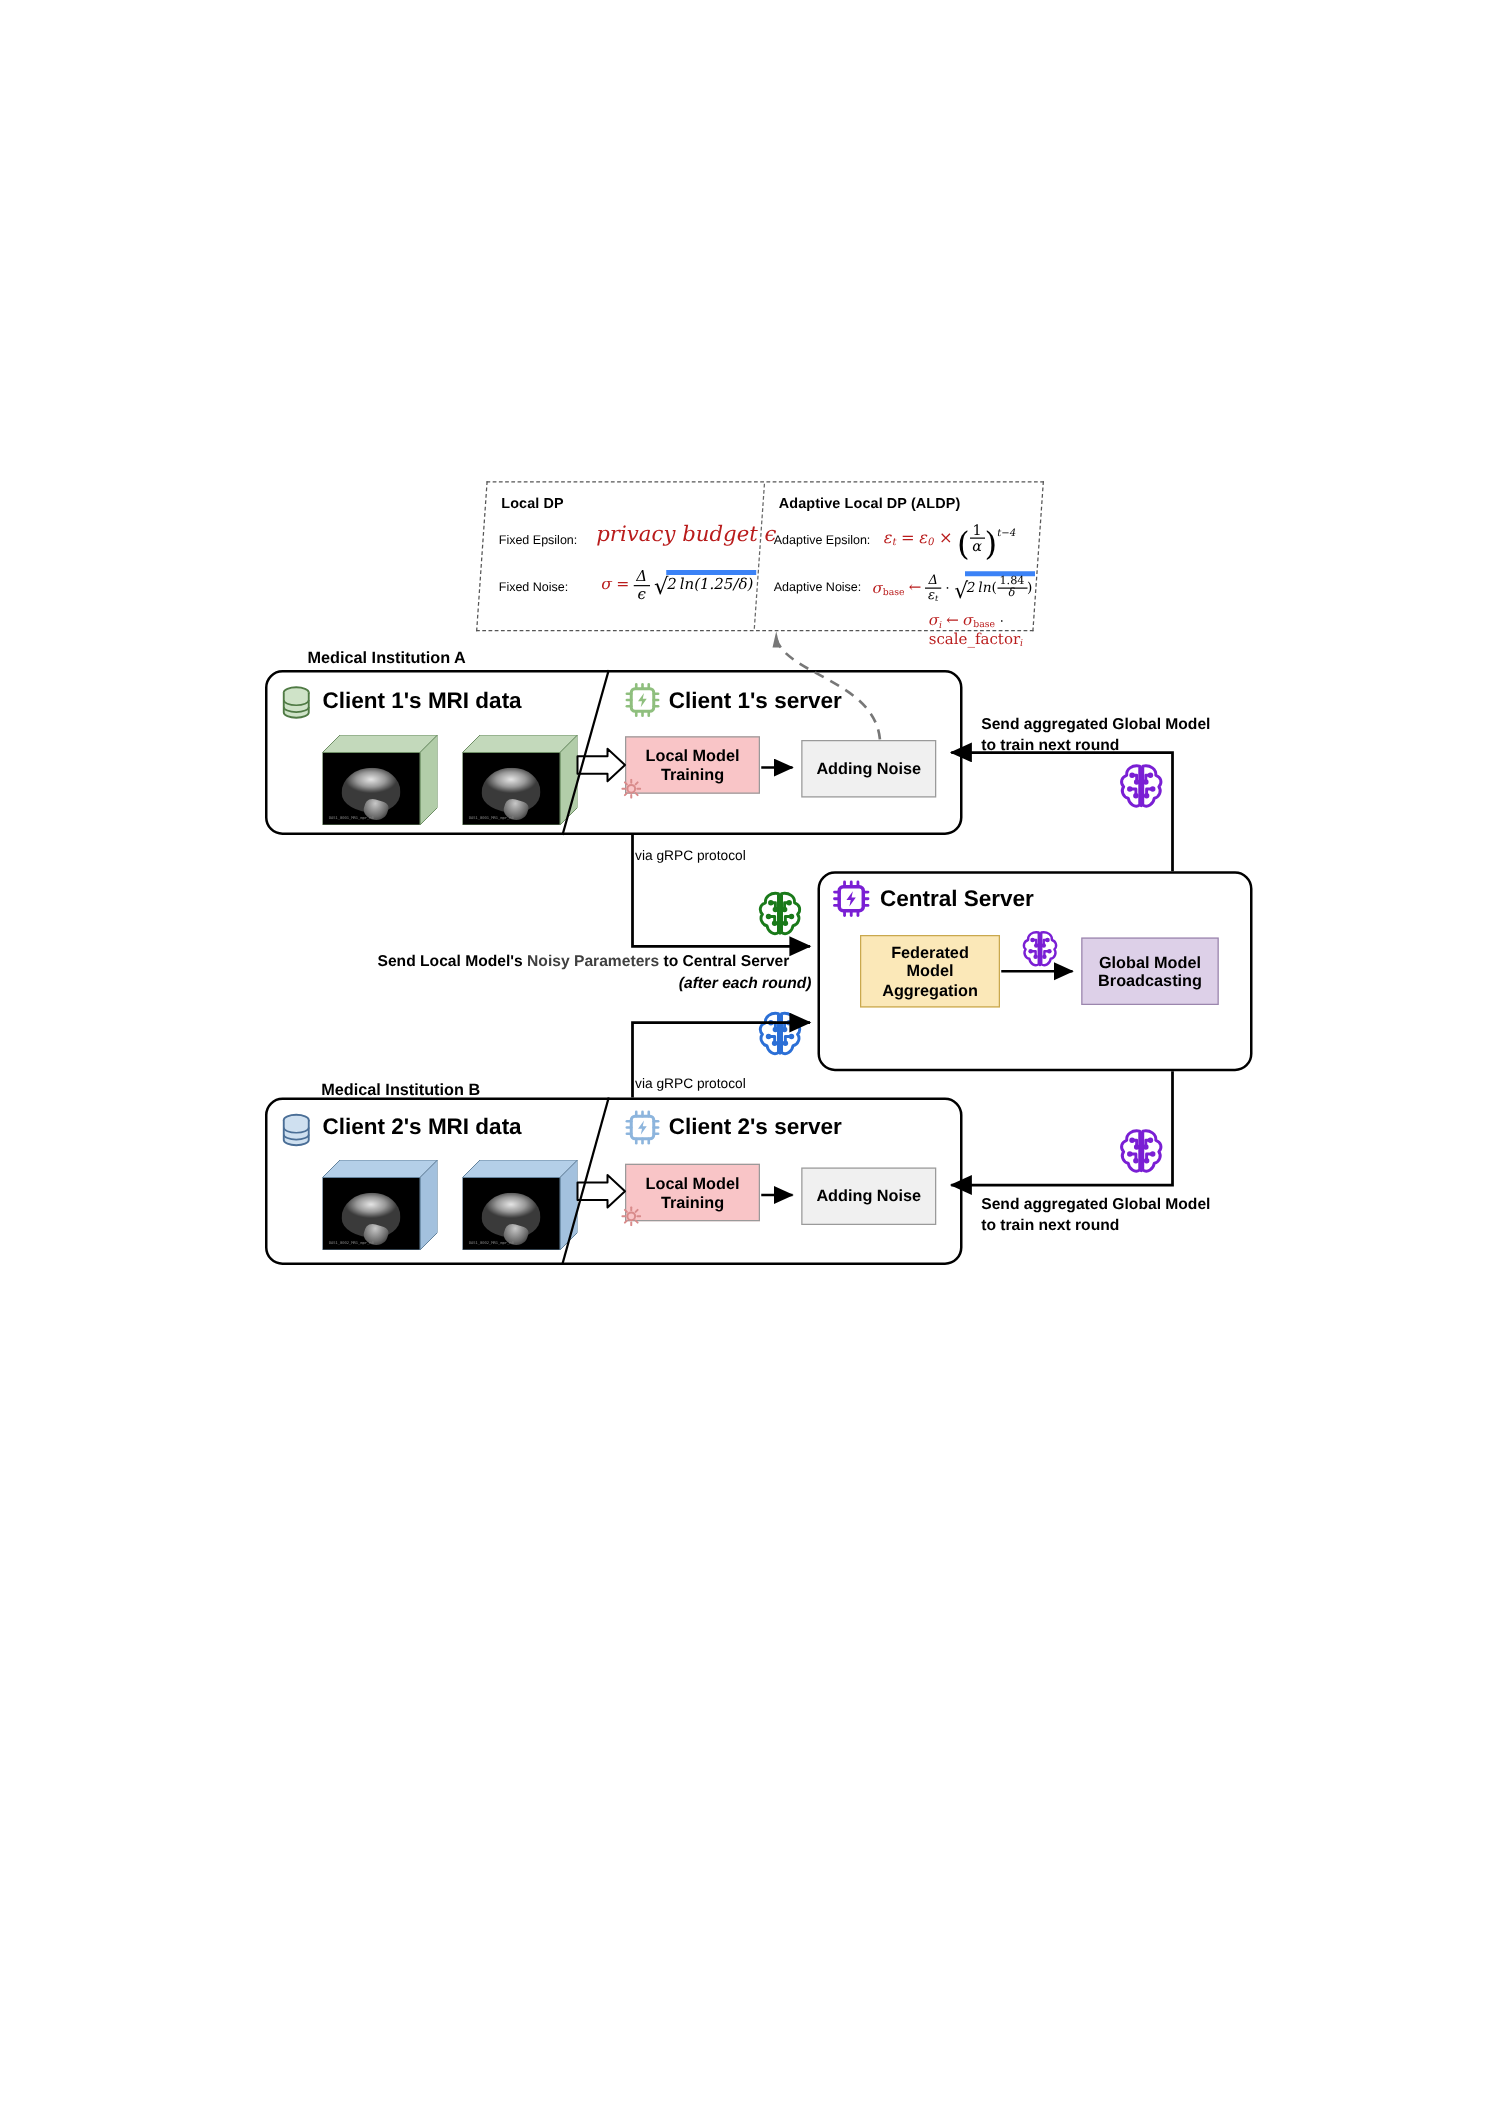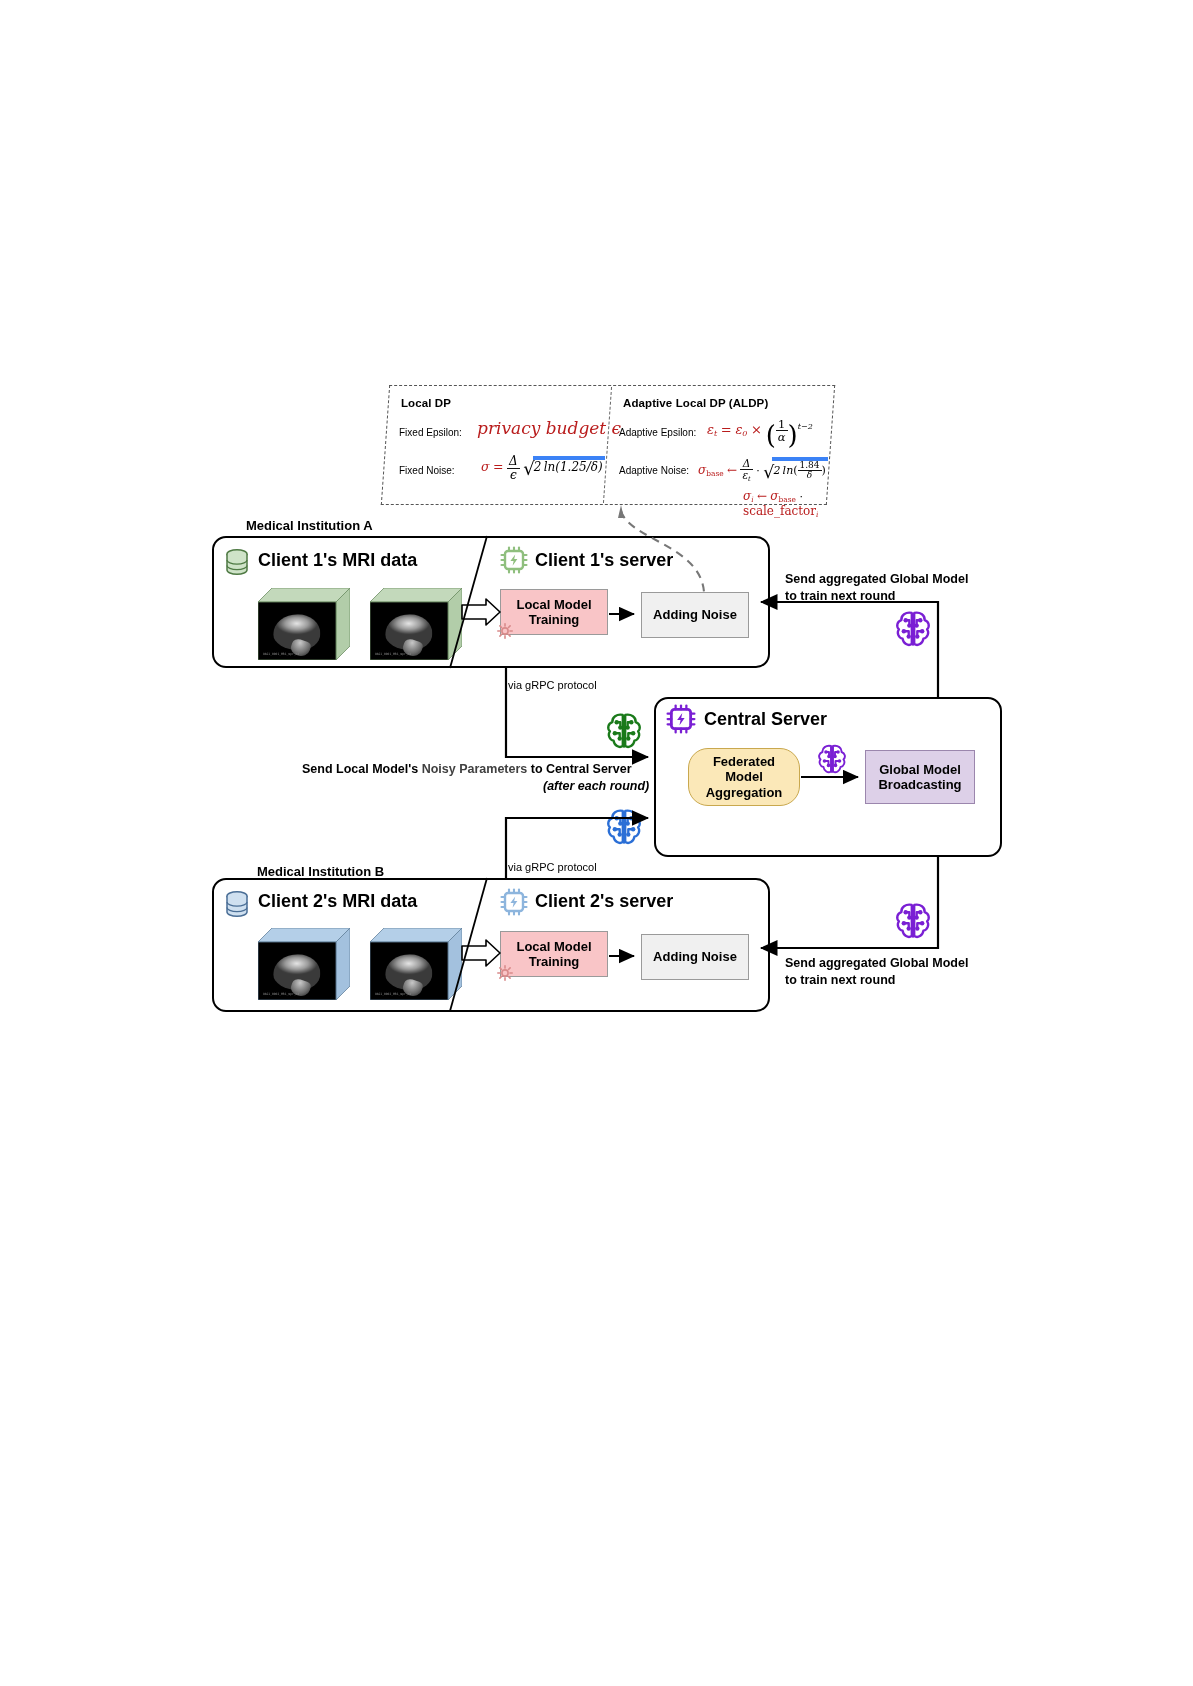--- a/index.html
+++ b/index.html
@@ -37,21 +37,21 @@
   
   .inst-title{font-size:13px;font-weight:bold;margin-left:34px;}
   .inst-box{border:2.2px solid #000;border-radius:14px;box-sizing:border-box;background:#fff;}
   .panel-head{font-size:18px;font-weight:bold;}
 
   .proc-box{border:1.4px solid #888;box-sizing:border-box;
             display:flex;align-items:center;justify-content:center;
             text-align:center;font-size:13px;font-weight:bold;line-height:1.18;}
   .box-pink{background:#f9c5c7;border-color:#9a9a9a;}
   .box-grey{background:#f0f0f0;border-color:#9a9a9a;}
-  .box-cream{background:#fbe8b8;border-color:#c9a84e;border-radius:20px;}
+  .box-cream{background:#fbe8b8;border-color:#c9a84e;}
   .box-lav{background:#ddd0e8;border-color:#9b86ad;}
   .mri{background:#000;position:absolute;overflow:hidden;}
   .mri .brain{position:absolute;left:50%;top:52%;width:64%;height:66%;
               transform:translate(-50%,-50%);
               background:
                 radial-gradient(ellipse 44% 30% at 50% 26%, #e6e6e6 0%, #9a9a9a 55%, #3a3a3a 100%),
                 radial-gradient(ellipse 52% 44% at 48% 46%, #d2d2d2 0%, #7e7e7e 60%, #1c1c1c 100%);
               border-radius:52% 48% 44% 56%/56% 54% 46% 44%;}
   .mri .stem{position:absolute;left:42%;top:66%;width:26%;height:30%;
              background:radial-gradient(ellipse at 40% 20%, #c8c8c8 0%, #6a6a6a 60%, #151515 100%);
@@ -88,21 +88,21 @@
       <span class="radsign">√</span><span class="radical" style="font-size:12px;">2 ln(1.25/δ)</span>
     </div>
 
     <div class="abs dp-col-title" style="left:238px;top:12px;">Adaptive Local DP (ALDP)</div>
     <div class="abs dp-label" style="left:234px;top:42px;">Adaptive Epsilon:</div>
     <div class="abs" style="left:322px;top:33px;font-size:13px;">
       <span class="mathserif">ε<span class="sub" style="font-style:italic;">t</span></span>
       <span class="mathserif" style="font-style:normal;">=</span>
       <span class="mathserif">ε<span class="sub">0</span></span>
       <span class="mathserif" style="font-style:normal;">×</span>
-      <span class="bigparen">(</span><span class="frac" style="font-size:11.5px;"><span class="num" style="font-style:normal;">1</span><span class="den">α</span></span><span class="bigparen">)</span><span class="sup">t−2</span>
+      <span class="bigparen">(</span><span class="frac" style="font-size:11.5px;"><span class="num" style="font-style:normal;">1</span><span class="den">α</span></span><span class="bigparen">)</span><span class="sup">t−4</span>
     </div>
 
     <div class="abs dp-label" style="left:234px;top:80px;">Adaptive Noise:</div>
     <div class="abs" style="left:313px;top:72px;font-size:12px;">
       <span class="mathserif">σ<span class="subup">base</span></span>
       <span class="mathserif" style="font-style:normal;">←</span>
       <span class="frac" style="font-size:10.5px;"><span class="num">Δ</span><span class="den">ε<span class="sub" style="font-style:italic;">t</span></span></span>
       <span style="font-style:normal;">·</span>
       <span class="radsign">√</span><span class="radical" style="font-size:11px;">2 ln<span style="font-style:normal;">(</span><span class="frac" style="font-size:9px;"><span class="num" style="font-style:normal;">1.84</span><span class="den">δ</span></span><span style="font-style:normal;">)</span></span>
     </div>

